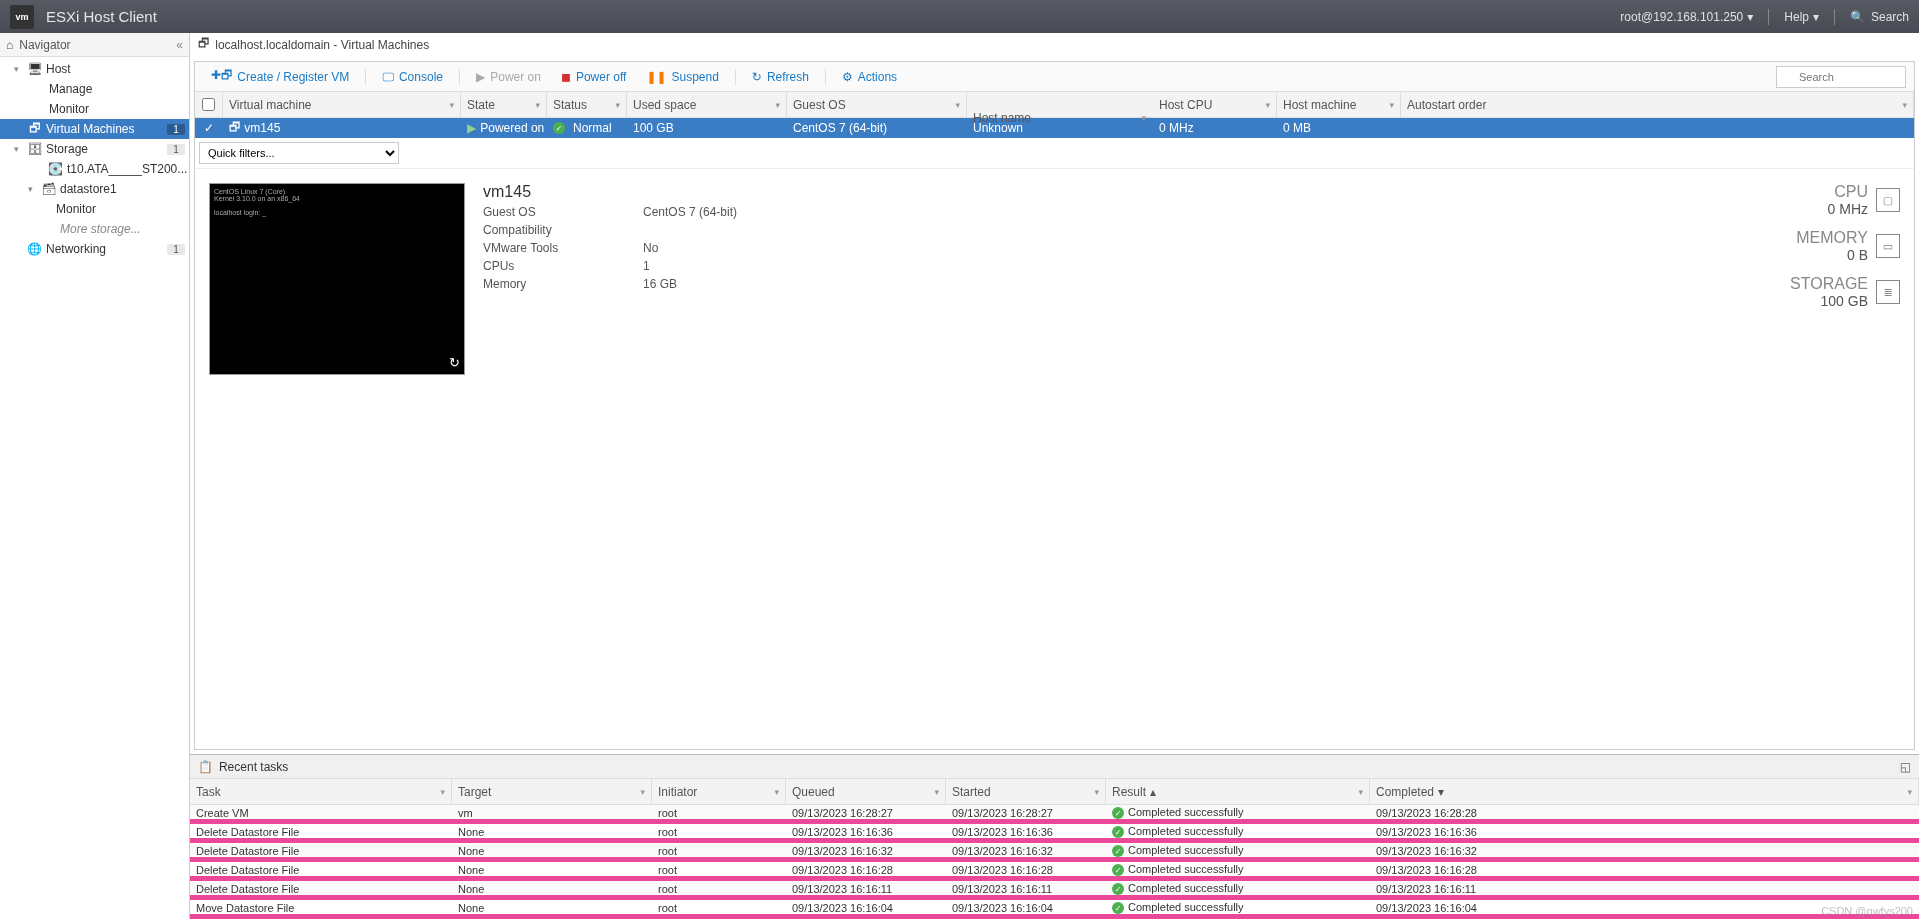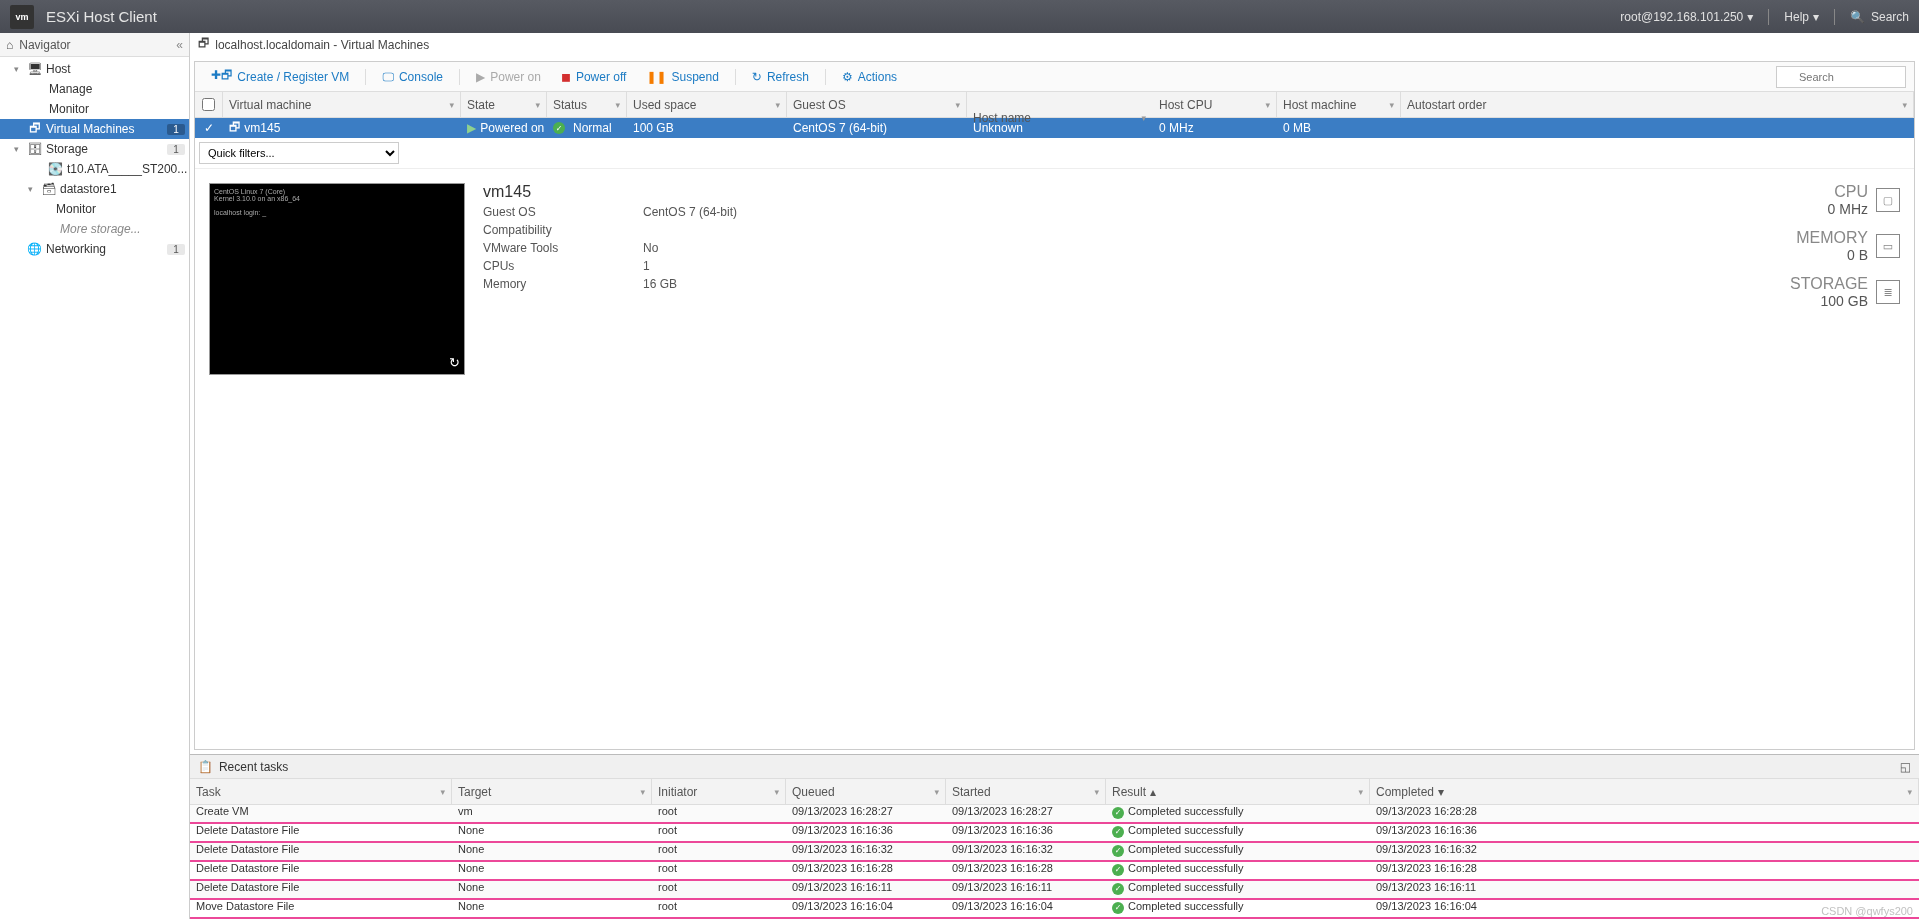--- a/index.html
+++ b/index.html
@@ -61,21 +61,21 @@
 .stat-box { display: flex; align-items: center; gap: 8px; }
 .stat-box .txts { text-align: right; }
 .stat-box .lbl { font-size: 16px; color: #888; }
 .stat-box .val { font-size: 14px; color: #555; }
 .stat-ic { width: 24px; height: 24px; border: 1.5px solid #888; display: flex; align-items: center; justify-content: center; color: #888; font-size: 11px; }
 
 .tasks-panel { border-top: 1px solid #bbb; }
 .tasks-header { height: 24px; background: #f0f0f0; border-bottom: 1px solid #ddd; display: flex; align-items: center; padding: 0 8px; gap: 6px; font-size: 12px; }
 .tasks-header .max { margin-left: auto; cursor: pointer; color: #666; }
 .tasks-grid { max-height: 130px; overflow-y: auto; }
-.task-row { display: flex; height: 19px; font-size: 11px; border-bottom: 2px solid #ec4899; align-items: flex-start; }
+.task-row { display: flex; height: 19px; font-size: 11px; border-bottom: 5px solid #ec4899; align-items: flex-end; }
 .task-row:nth-child(odd) { background: #fafafa; }
 .task-row .c { padding: 0 6px; overflow: hidden; white-space: nowrap; }
 .check-ic { width: 12px; height: 12px; border-radius: 50%; background: #4caf50; color: #fff; display: inline-flex; align-items: center; justify-content: center; font-size: 8px; margin-right: 4px; }
 .watermark { position: fixed; bottom: 2px; right: 6px; font-size: 11px; color: rgba(150,150,150,0.6); }
 input[type=checkbox] { cursor: pointer; }
 </style>
 </head>
 <body>
 
 <div class="topbar">

